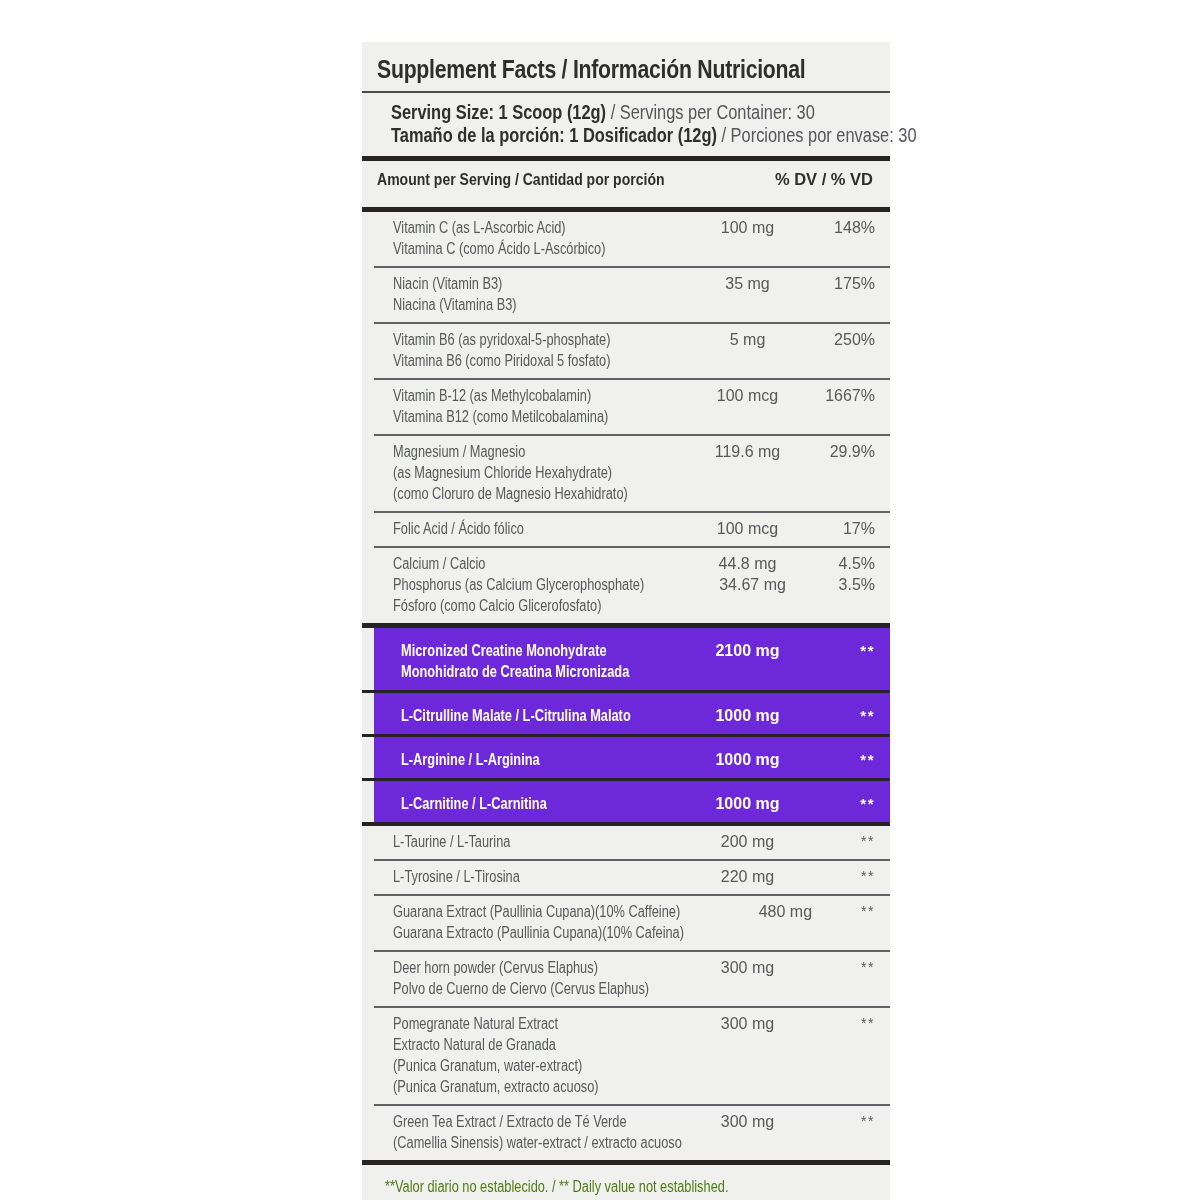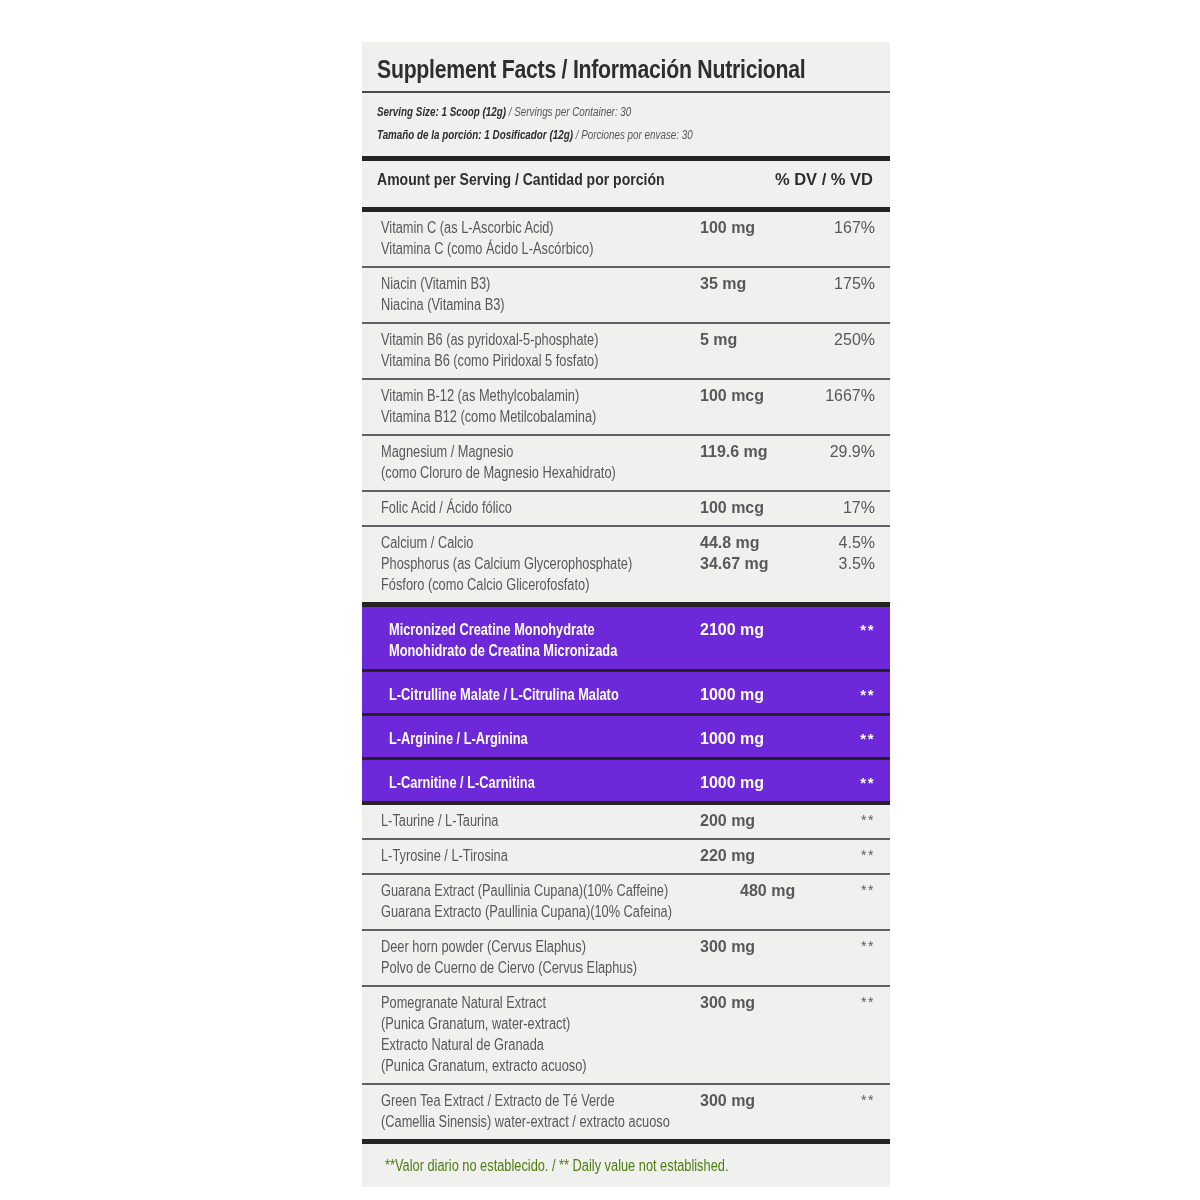--- a/index.html
+++ b/index.html
@@ -11,37 +11,37 @@
            background:#f0f0ef; color:#2b2b2b; }
 
   .cx { display:inline-block; transform:scaleX(.8); transform-origin:0 60%; white-space:nowrap; }
   .cx85 { display:inline-block; transform:scaleX(.85); transform-origin:0 60%; white-space:nowrap; }
   .cx82 { display:inline-block; transform:scaleX(.82); transform-origin:0 60%; white-space:nowrap; }
 
   .title { padding:13px 17px 7px 15px; font-weight:bold; font-size:25px;
            color:#2e2e2e; letter-spacing:-0.3px; }
   .title-rule { height:2px; background:#4c4c4e; }
 
-  .serving { padding:8px 17px 9px 15px; font-size:12px; line-height:23px; color:#55565a;font-style:italic; }
+  .serving { padding:8px 17px 9px 29px; font-size:20px; line-height:23px; color:#55565a; }
   .serving b { color:#2e2e2e; }
 
   .bar  { width:100%; background:#262324; }
   .bar5 { height:5px; }
   .bar4 { height:4px; }
   .bar3 { height:3px; }
 
   .colhead { display:flex; justify-content:space-between; align-items:center;
              padding:9px 17px 18px 15px; font-weight:bold; font-size:16.5px; color:#2e2e2e; }
   .colhead .right { white-space:nowrap; }
 
-  .row { padding:5px 15px 7px 19px; font-size:16px; line-height:21px; color:#57585a; }
+  .row { padding:5px 15px 7px 19px; font-size:16px; line-height:21px; color:#57585a;margin-left:12px; }
   .row.sep { border-top:2px solid #606165; }
   .line { display:flex; }
   .nm  { flex:1; overflow:visible; }
-  .amt { width:95px; text-align:left; white-space:nowrap;font-weight:bold; }
+  .amt { width:95px; text-align:center; white-space:nowrap; }
   .dv  { width:80px; text-align:right; white-space:nowrap; }
   .dv.star { font-size:14px; letter-spacing:1.5px; }
 
   .row.hl { background:#6d28d9; color:#ffffff; font-weight:bold; padding:12px 15px 8px 27px; }
   .row.hl .dv.star { font-size:15px; }
 
   .footnote { padding:13px 17px 12px 23px; font-size:16px; color:#4d7c0f; }
 </style>
 </head>
 <body>
@@ -66,21 +66,21 @@
       <span class="right">% DV  / % VD</span>
     </div>
 
     <div class="bar bar5"></div>
 
     <div id="rows">
         <div class="row">
           <div class="line">
             <span class="nm"><span class="cx">Vitamin C (as L-Ascorbic Acid)</span></span>
             <span class="amt">100 mg</span>
-            <span class="dv">167%</span>
+            <span class="dv">148%</span>
           </div>
           <div class="line">
             <span class="nm"><span class="cx">Vitamina C  (como Ácido L-Ascórbico)</span></span>
             <span class="amt"></span>
             <span class="dv"></span>
           </div>
         </div>
         <div class="row sep">
           <div class="line">
             <span class="nm"><span class="cx">Niacin (Vitamin B3)</span></span>
@@ -117,20 +117,25 @@
             <span class="dv"></span>
           </div>
         </div>
         <div class="row sep">
           <div class="line">
             <span class="nm"><span class="cx">Magnesium / Magnesio</span></span>
             <span class="amt">119.6 mg</span>
             <span class="dv">29.9%</span>
           </div>
           <div class="line">
+            <span class="nm"><span class="cx">(as Magnesium Chloride Hexahydrate)</span></span>
+            <span class="amt"></span>
+            <span class="dv"></span>
+          </div>
+          <div class="line">
             <span class="nm"><span class="cx">(como Cloruro de Magnesio Hexahidrato)</span></span>
             <span class="amt"></span>
             <span class="dv"></span>
           </div>
         </div>
         <div class="row sep">
           <div class="line">
             <span class="nm"><span class="cx">Folic Acid / Ácido fólico</span></span>
             <span class="amt">100 mcg</span>
             <span class="dv">17%</span>
@@ -229,26 +234,26 @@
             <span class="dv"></span>
           </div>
         </div>
         <div class="row sep">
           <div class="line">
             <span class="nm"><span class="cx">Pomegranate Natural Extract</span></span>
             <span class="amt">300 mg</span>
             <span class="dv star">**</span>
           </div>
           <div class="line">
+            <span class="nm"><span class="cx">Extracto Natural de Granada</span></span>
+            <span class="amt"></span>
+            <span class="dv"></span>
+          </div>
+          <div class="line">
             <span class="nm"><span class="cx">(Punica Granatum, water-extract)</span></span>
-            <span class="amt"></span>
-            <span class="dv"></span>
-          </div>
-          <div class="line">
-            <span class="nm"><span class="cx">Extracto Natural de Granada</span></span>
             <span class="amt"></span>
             <span class="dv"></span>
           </div>
           <div class="line">
             <span class="nm"><span class="cx">(Punica Granatum, extracto acuoso)</span></span>
             <span class="amt"></span>
             <span class="dv"></span>
           </div>
         </div>
         <div class="row sep">

